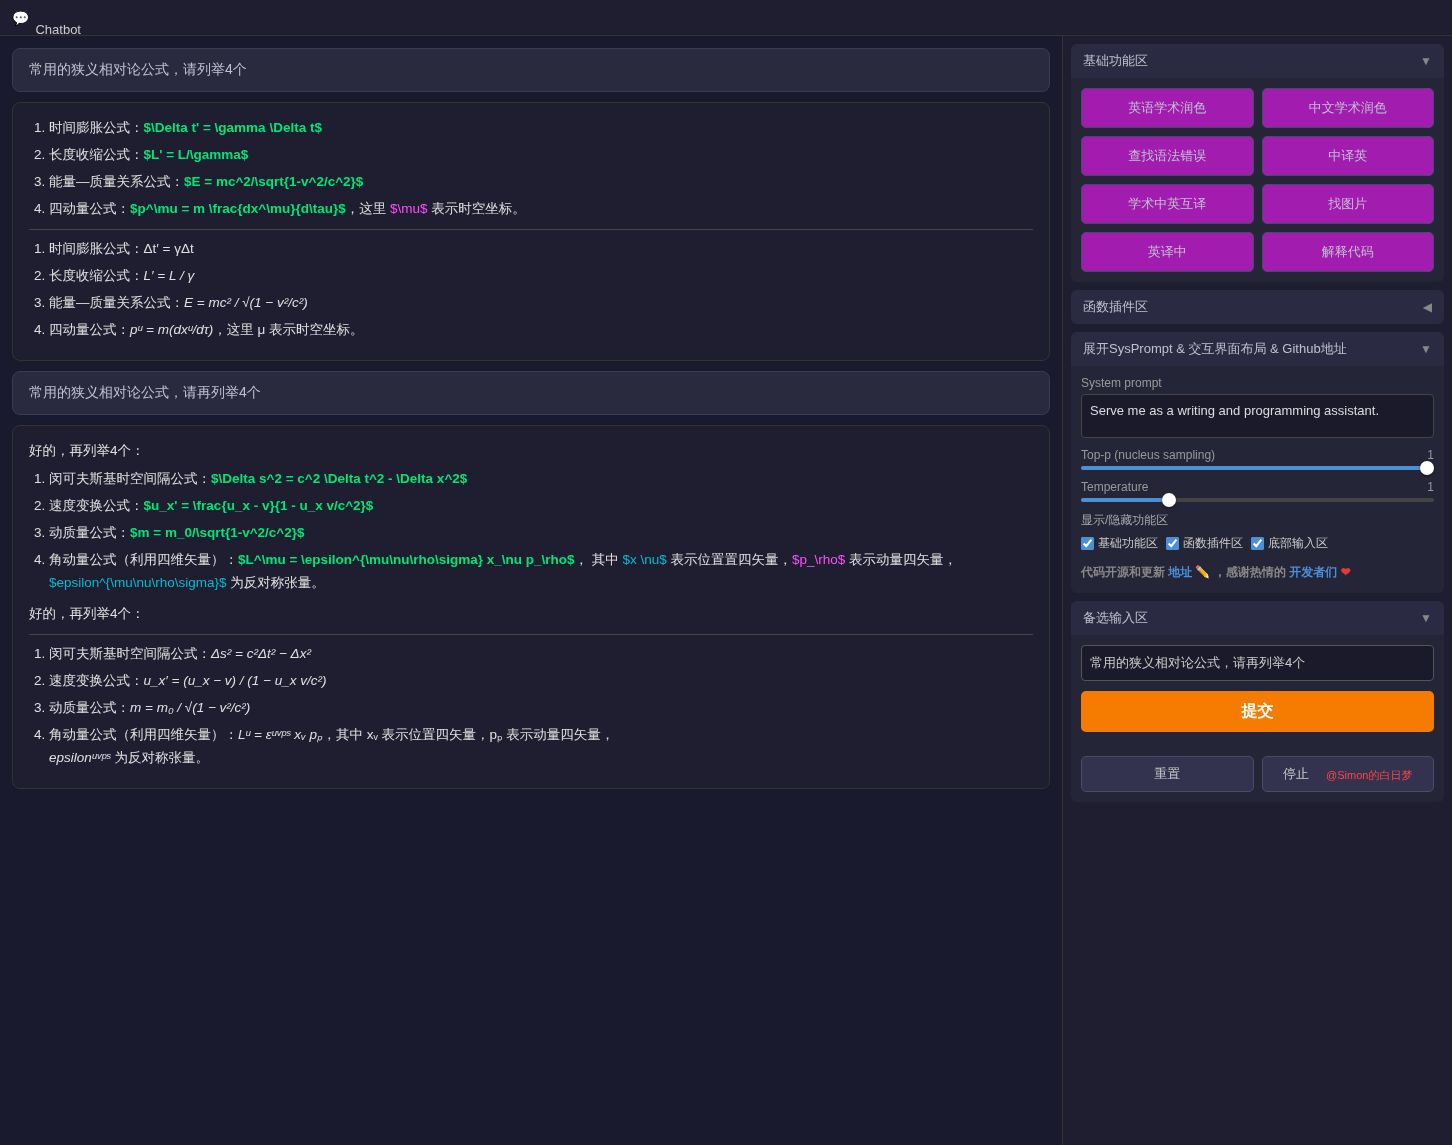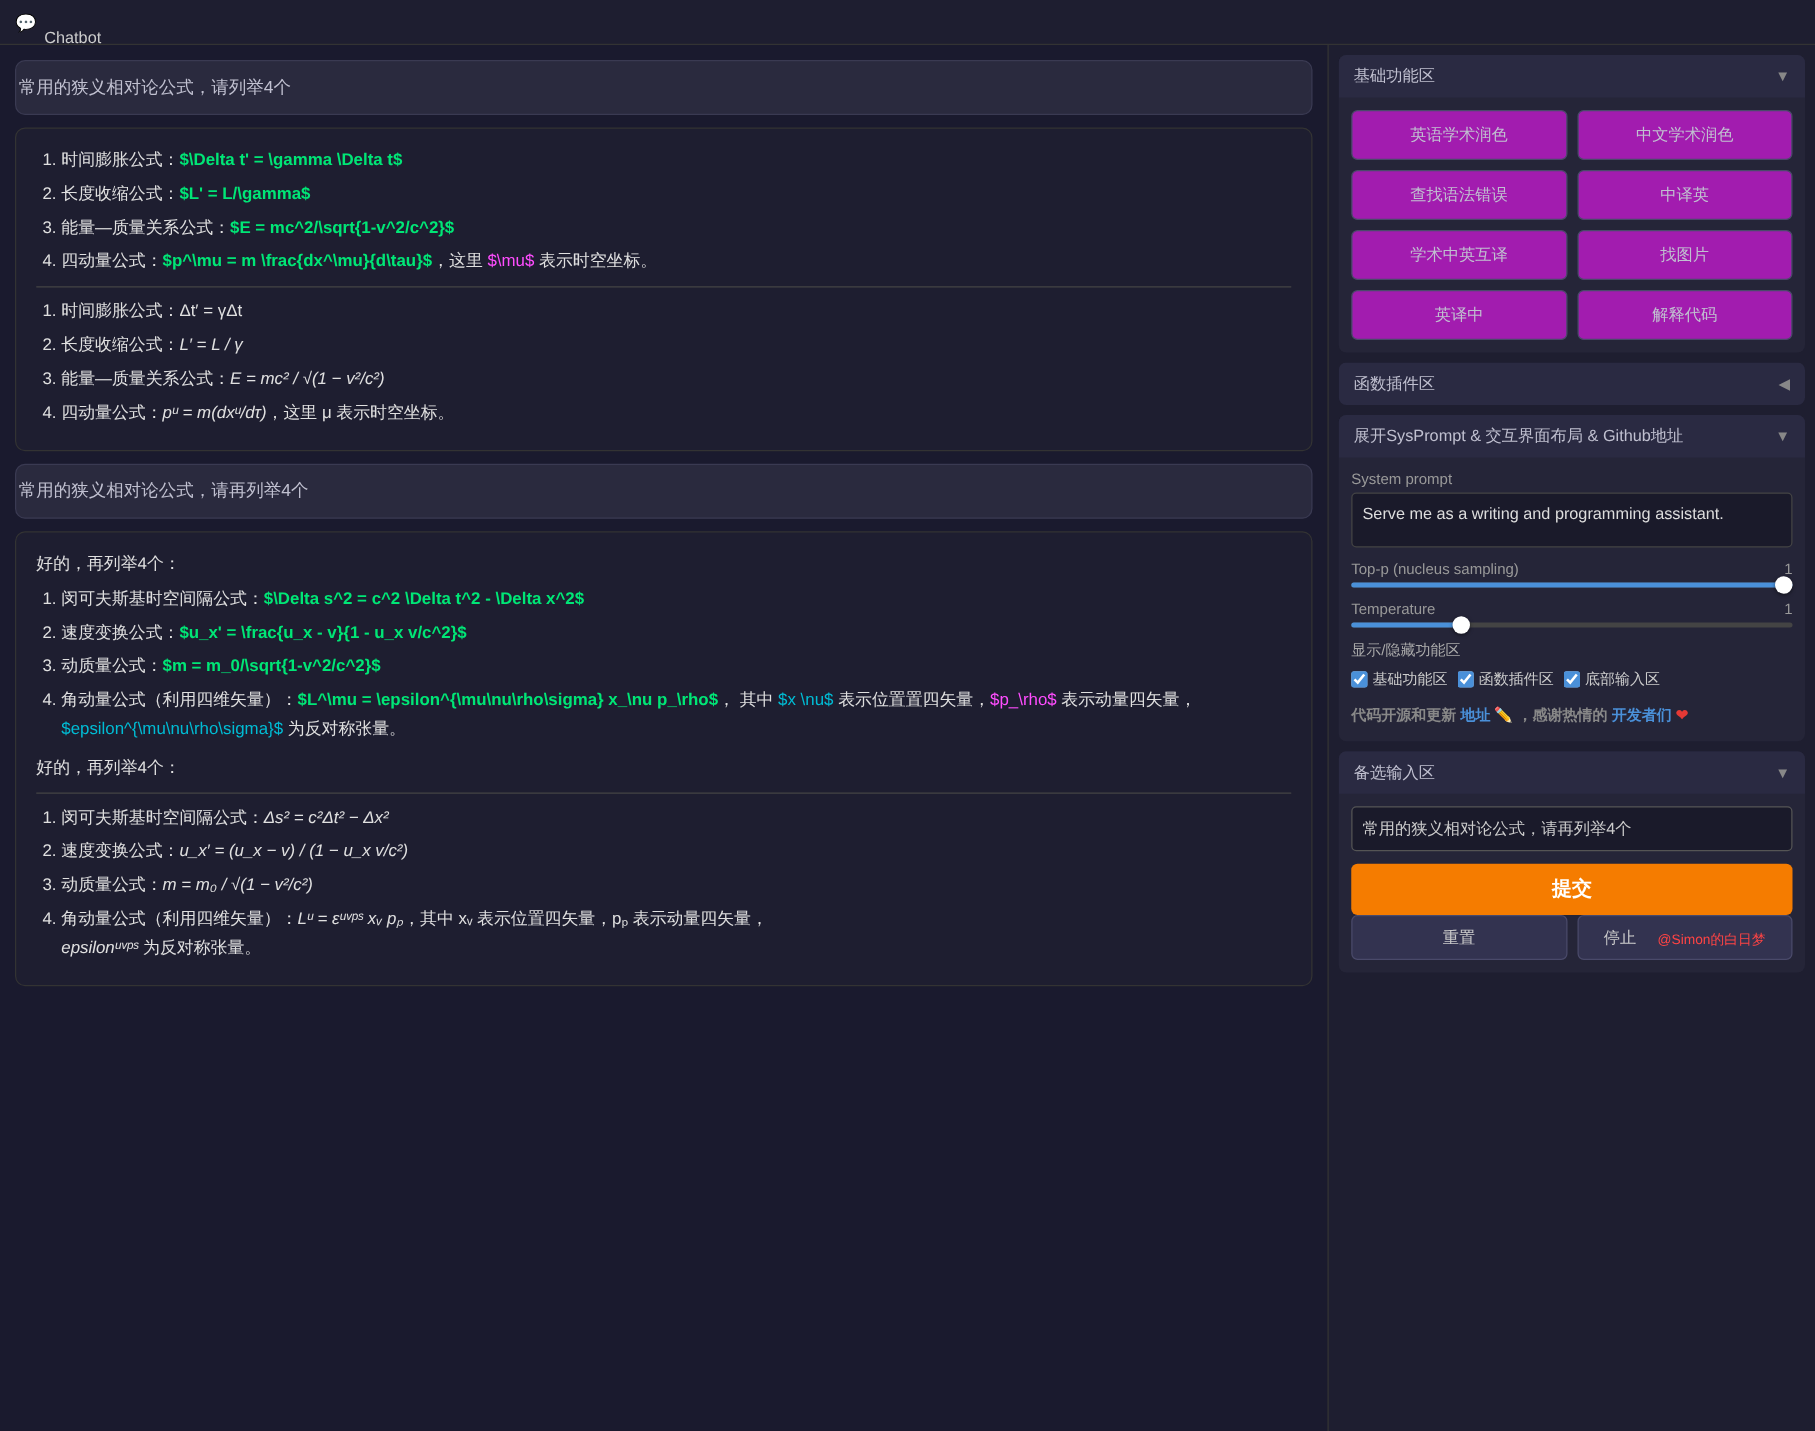--- a/index.html
+++ b/index.html
@@ -48,21 +48,21 @@
       flex-direction: column;
       padding: 12px;
       overflow-y: auto;
       gap: 10px;
     }
 
     
     .user-message {
       background: #2a2a3e;
       border-radius: 8px;
-      padding: 12px 2px;
+      padding: 12px 16px;
       color: #c0c0d0;
       font-size: 14px;
       border: 1px solid #3a3a52;
     }
 
     
     .assistant-message {
       background: #1e1e30;
       border-radius: 8px;
       padding: 14px 16px;
@@ -265,21 +265,21 @@
       padding: 10px;
       cursor: pointer;
       font-weight: bold;
     }
 
     
     .bottom-row {
       display: grid;
       grid-template-columns: 1fr 1fr;
       gap: 8px;
-      margin-top: 0;
+      margin-top: 24px;
     }
     .bottom-btn {
       background: #333350;
       border: 1px solid #4a4a6a;
       border-radius: 5px;
       color: #ccc;
       padding: 8px;
       text-align: center;
       cursor: pointer;
       font-size: 13px;

